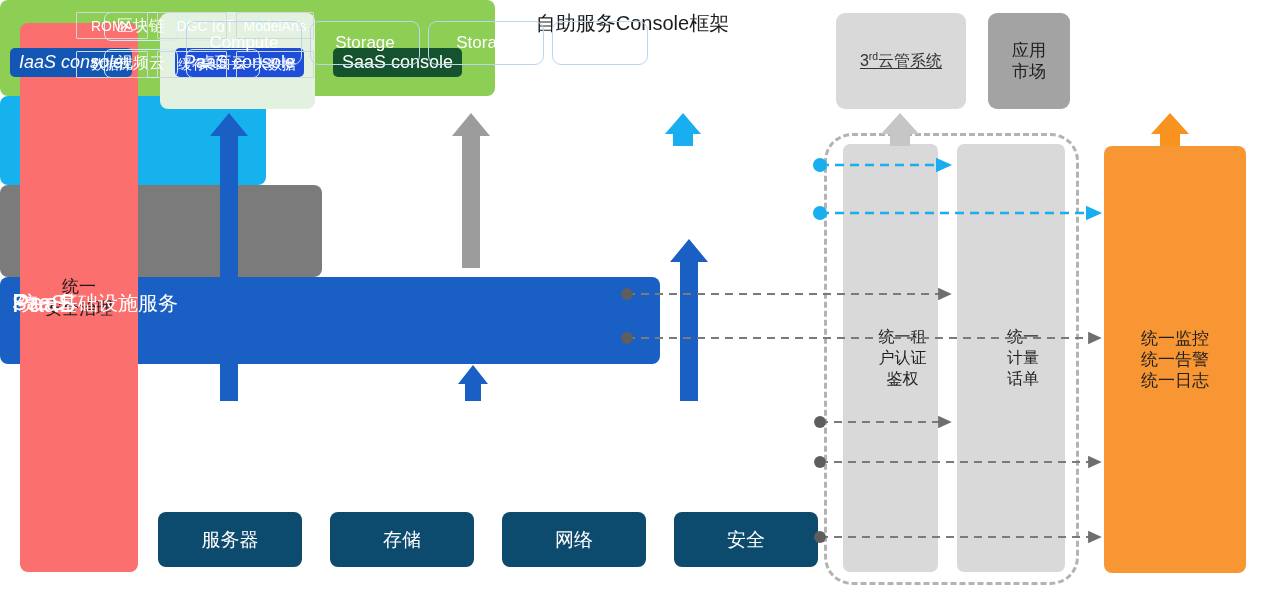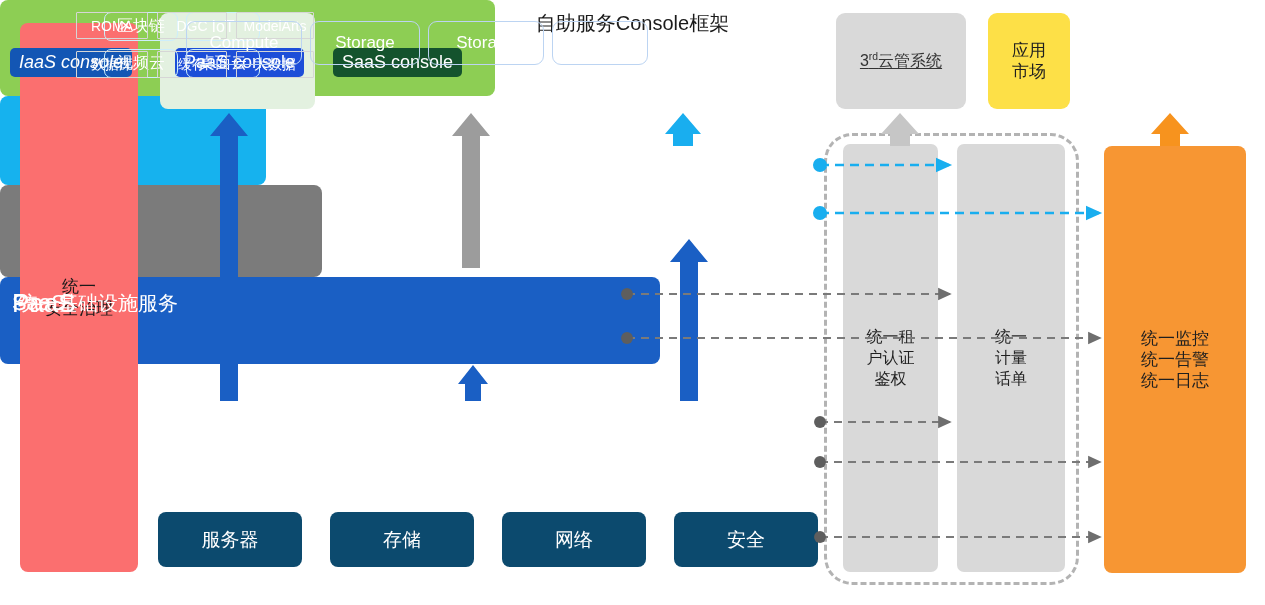--- a/index.html
+++ b/index.html
@@ -17,21 +17,21 @@
   
   #console-frame{left:324px;top:13px;width:495px;height:96px;background:#8DCE54;border-radius:8px;display:block;}
   #console-title{position:absolute;left:0;top:10px;width:100%;text-align:center;font-size:20px;color:#1b1b1b;}
   .console-chip{position:absolute;top:48px;height:29px;border-radius:5px;display:flex;align-items:center;justify-content:center;color:#fff;font-size:18px;padding:0 9px;box-sizing:border-box;}
   #chip-iaas{left:10px;background:#1356B4;font-style:italic;}
   #chip-paas{left:175px;background:#1d4ed8;text-align:right;}
   #chip-saas{left:333px;background:#14532d;}
 
   
   #third-cloud{left:836px;top:13px;width:130px;height:96px;background:#D9D9D9;border-radius:9px;color:#333;font-size:16px;text-decoration:underline;}
-  #app-market{left:988px;top:13px;width:82px;height:96px;background:#fde047;border-radius:9px;color:#1f1f1f;font-size:17px;}
+  #app-market{left:988px;top:13px;width:82px;height:96px;background:#a3a3a3;border-radius:9px;color:#1f1f1f;font-size:17px;}
 
   
   #ops-top{left:1104px;top:13px;width:142px;height:96px;background:#F99D33;border-radius:8px;color:#1f1f1f;font-size:17px;}
   #ops-side{left:1104px;top:146px;width:142px;height:427px;background:#F79633;border-radius:8px;color:#1f1f1f;font-size:17px;}
 
   
   #saas{left:552px;top:146px;width:266px;height:89px;background:#16B2EE;border-radius:8px;display:block;}
   #saas-label{position:absolute;left:12px;top:50%;transform:translateY(-50%);color:#fff;font-size:22px;}
   .saas-chip{position:absolute;width:74px;height:29px;border:1.6px solid #cdeefc;border-radius:7px;display:flex;align-items:center;justify-content:center;color:#fff;font-size:16px;box-sizing:border-box;}
 
@@ -45,21 +45,21 @@
   #iaas-label{position:absolute;left:18px;top:50%;transform:translateY(-50%);color:#fff;font-size:20px;}
   .iaas-chip{position:absolute;top:21px;height:44px;border:1.6px solid #bcd4f2;border-radius:9px;display:flex;align-items:center;justify-content:center;color:#fff;font-size:17px;box-sizing:border-box;}
 
   
   .res-box{position:absolute;top:512px;height:55px;background:#0c4a6e;border-radius:8px;display:flex;align-items:center;justify-content:center;color:#fff;font-size:19px;}
 
   
   #dash-container{position:absolute;left:824px;top:133px;width:255px;height:452px;border:3px dashed #B3B3B3;border-radius:28px;box-sizing:border-box;}
   #col-auth{left:843px;top:144px;width:95px;height:428px;background:#D9D9D9;border-radius:7px;color:#1f1f1f;font-size:16px;}
   #col-meter{left:957px;top:144px;width:108px;height:428px;background:#D9D9D9;border-radius:7px;color:#1f1f1f;font-size:16px;}
-  .col-text{position:absolute;left:0;width:100%;top:50%;transform:translateY(-50%);text-align:center;line-height:1.3;}
+  .col-text{position:absolute;left:0;width:100%;top:50%;transform:translateY(-50%);text-align:center;line-height:1.3;padding-left:12px;}
 
   
   #wires{position:absolute;left:0;top:0;width:1265px;height:605px;pointer-events:none;}
 </style>
 </head>
 <body>
 
 <div id="stage">
 
   <div class="box" id="sec-gov">

